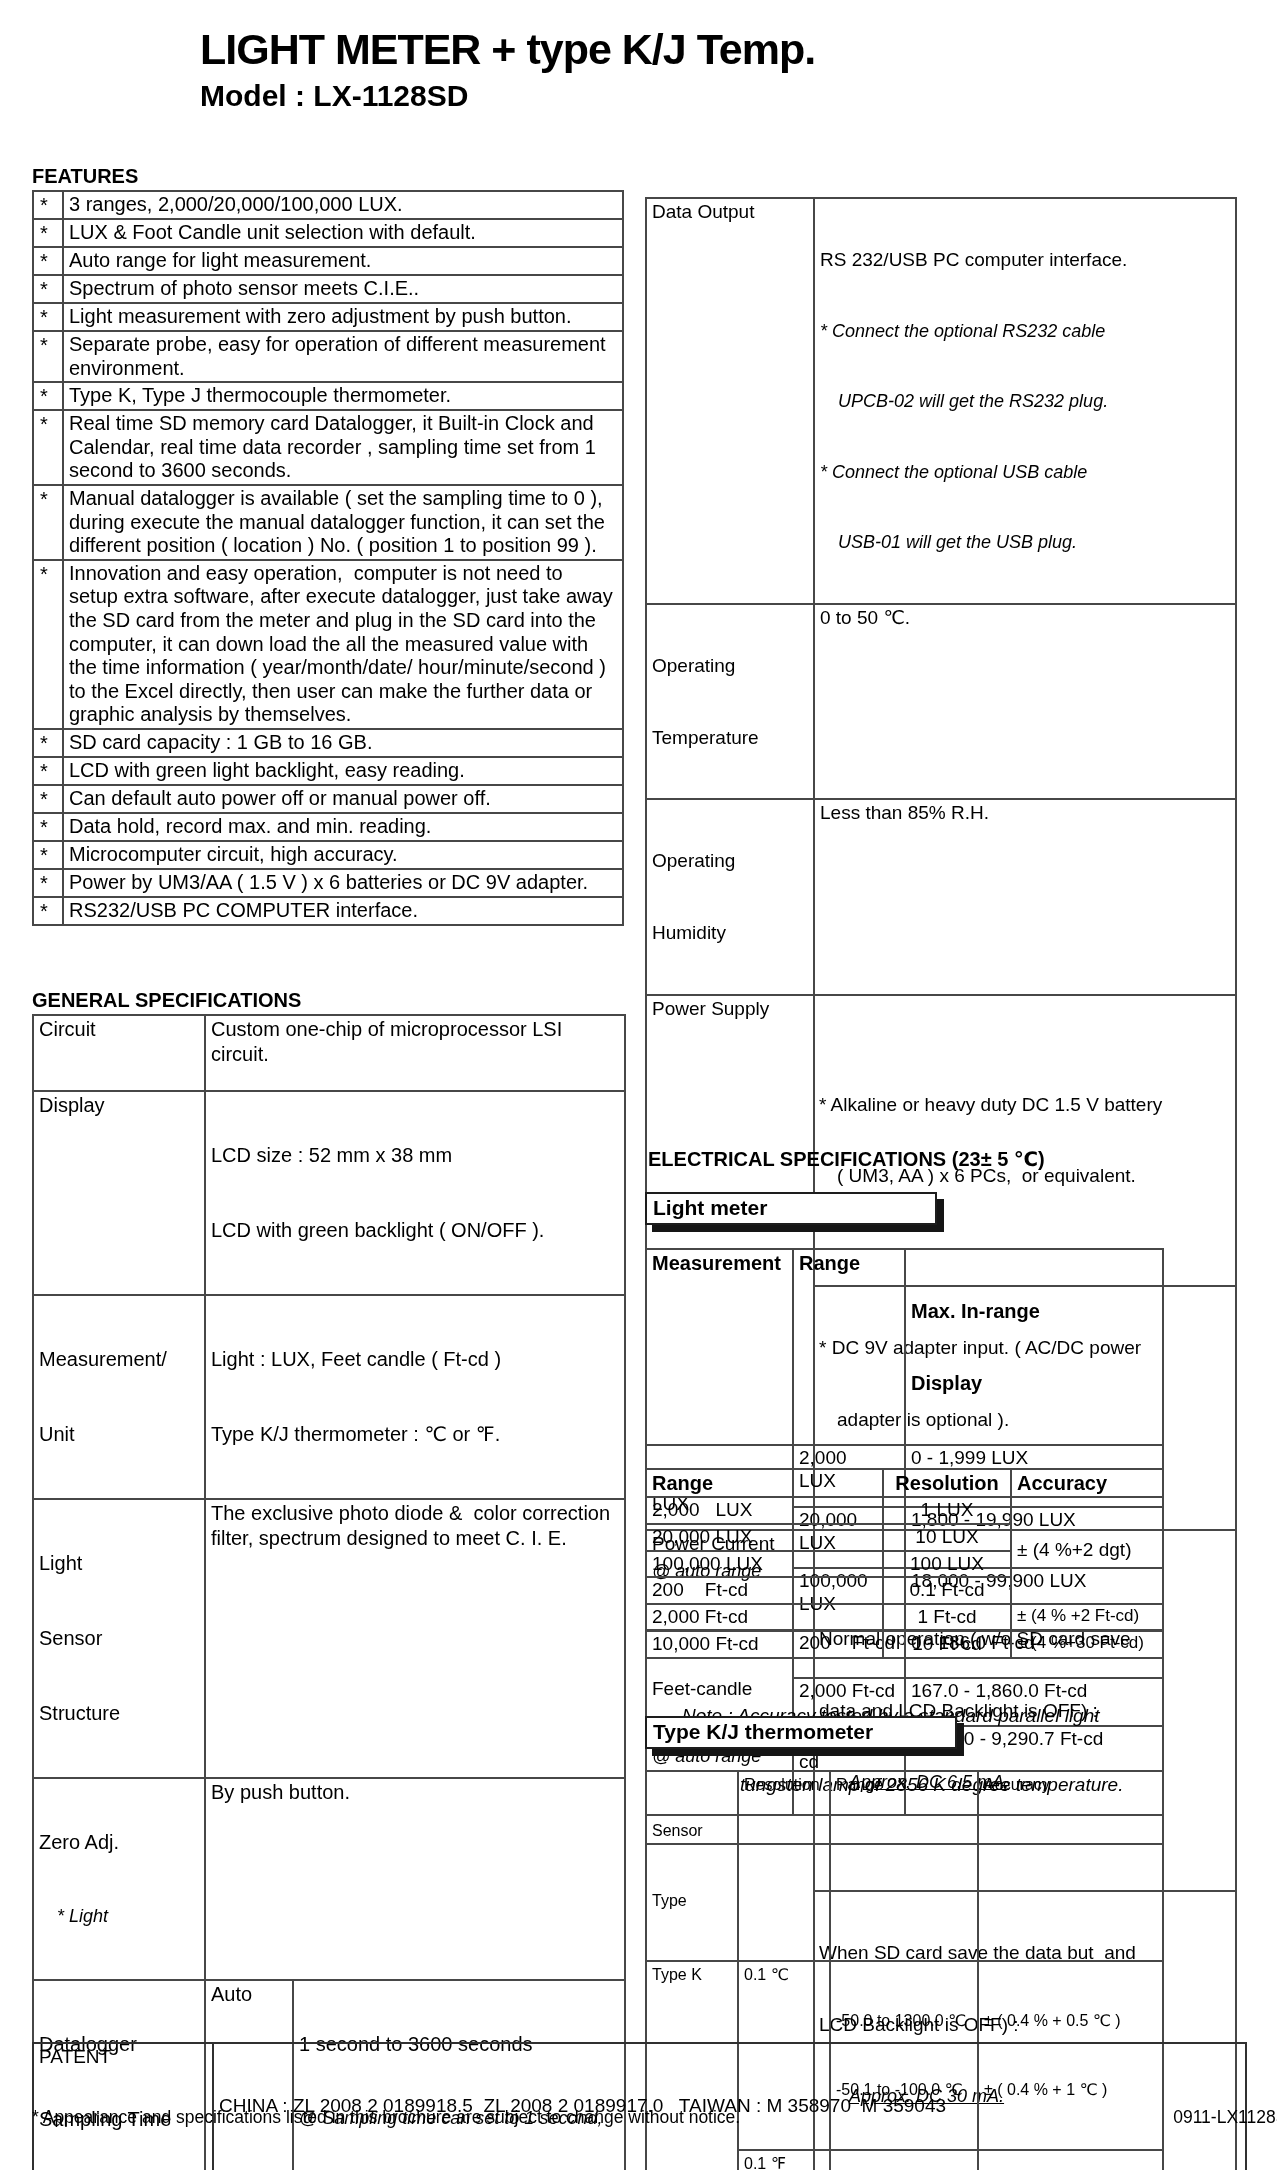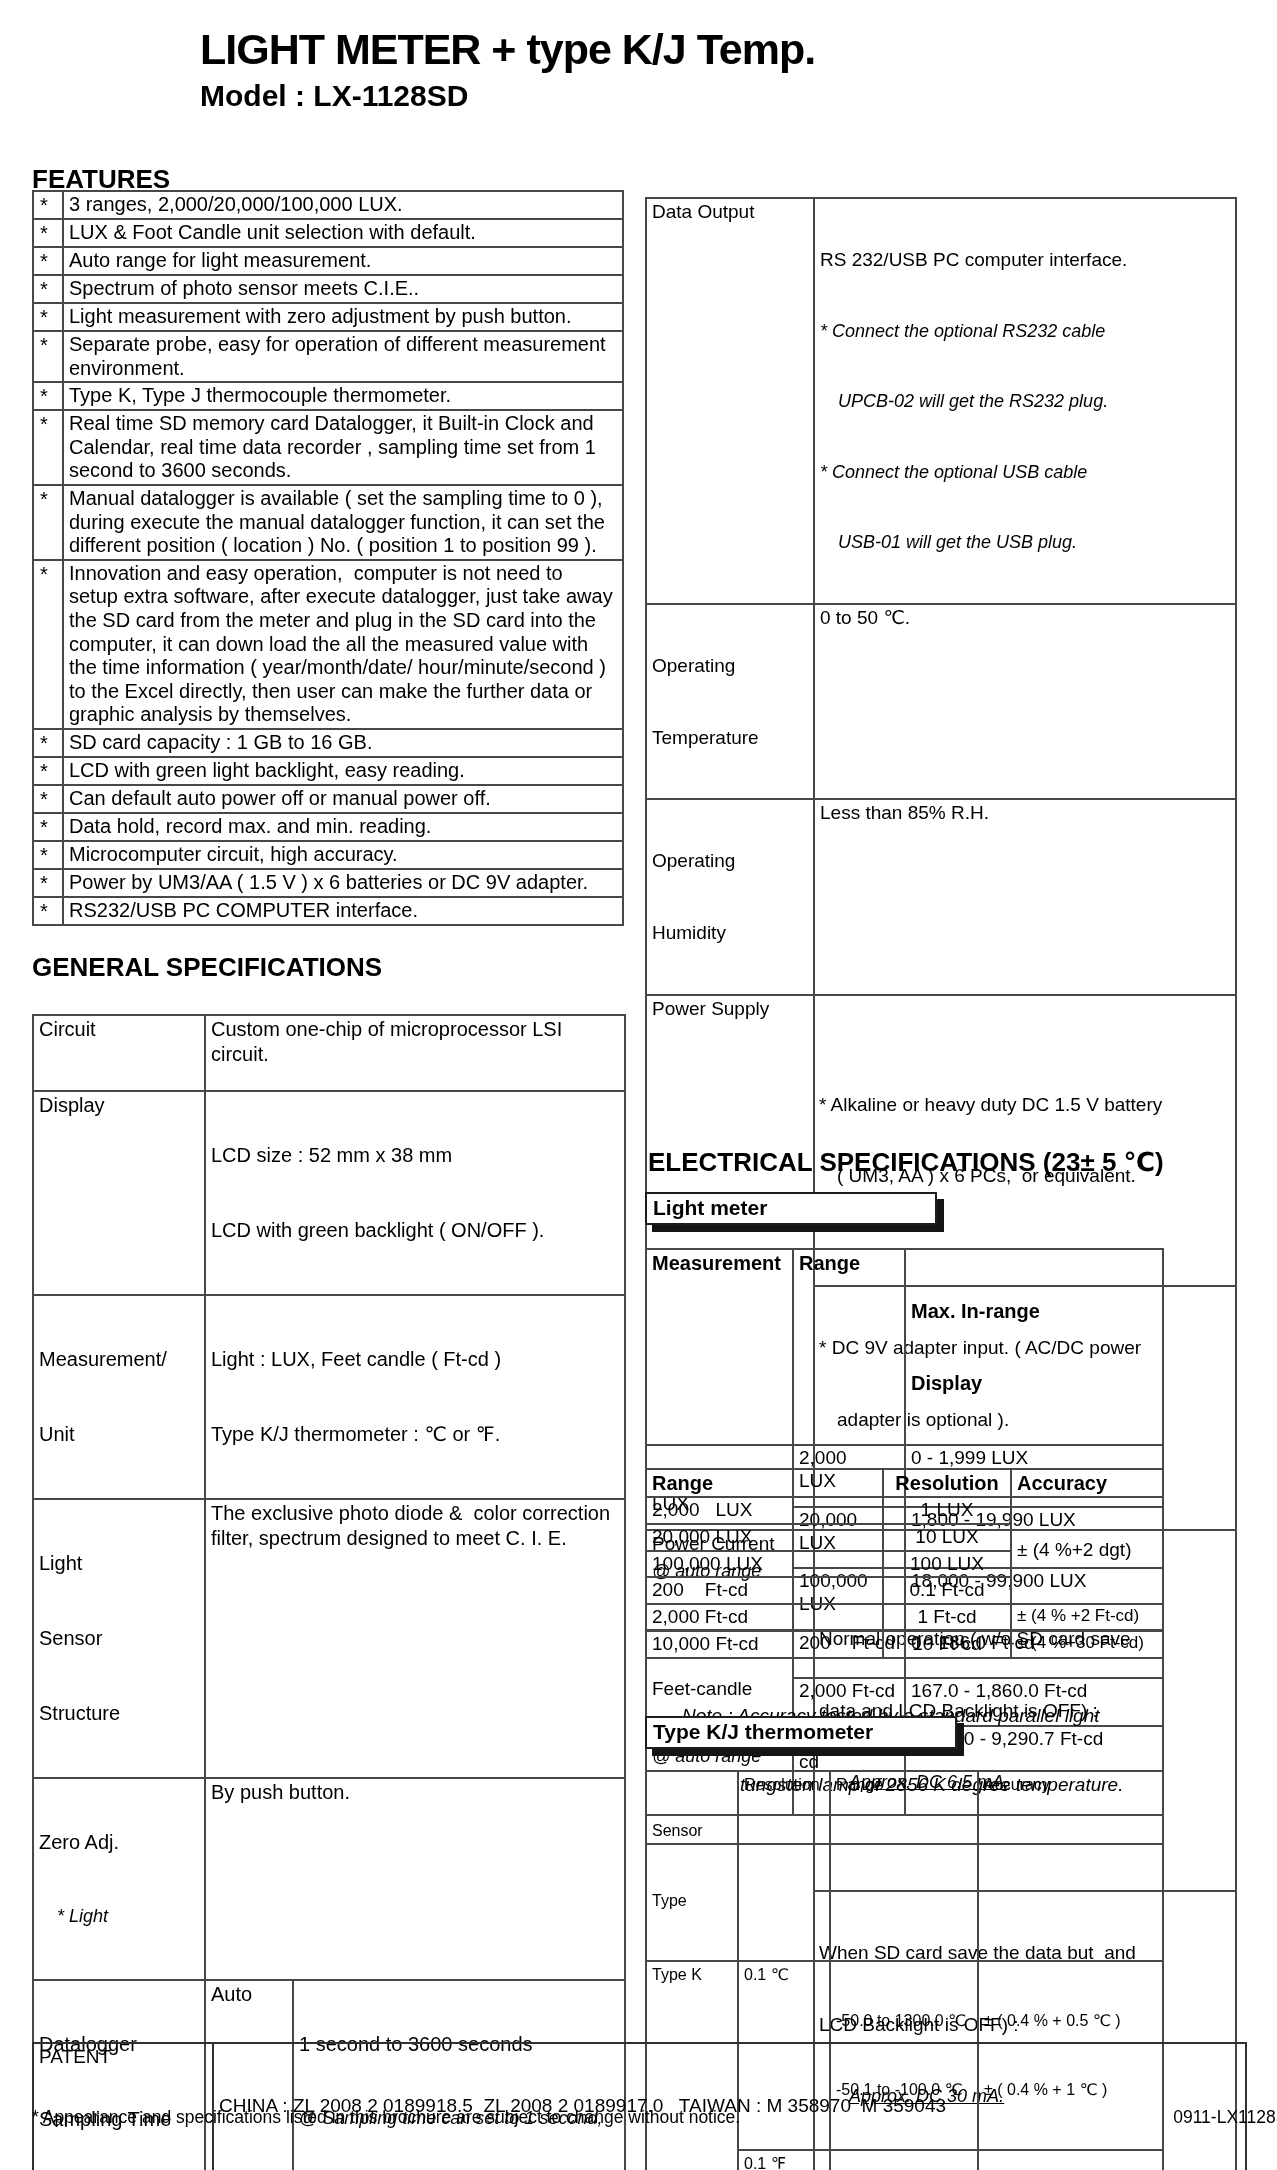--- a/index.html
+++ b/index.html
@@ -11,21 +11,21 @@
   .abs { position:absolute; }
   table { border-collapse:collapse; table-layout:fixed; }
   td { vertical-align:top; padding:1px 5px; white-space:pre-wrap; overflow:hidden; }
   .bordered td { border:2px solid #474747; }
 
   
   .t-sub   { font-size:30px; font-weight:bold; }
   .t-main  { font-size:43px; font-weight:bold; letter-spacing:-1px; margin-top:2px; }
   .t-model { font-size:30px; font-weight:bold; margin-top:2px; }
 
-  .sec-head { font-weight:bold; font-size:26px; }
+  .sec-head { font-weight:bold; font-size:20px; }
 
   
   .features { width:592px; }
   .features td.mark { width:22px; padding-left:6px; padding-right:0; }
   .features td.ftext { line-height:1.18; }
 
   
   .it  { font-style:italic; font-size:18px; }
   .ind { padding-left:18px; }
   .ind2{ padding-left:30px;text-decoration:underline; }
@@ -138,21 +138,21 @@
           <td class="mark">*</td>
           <td class="ftext">Power by UM3/AA ( 1.5 V ) x 6 batteries or DC 9V adapter.</td>
         </tr>
     <tr>
           <td class="mark">*</td>
           <td class="ftext">RS232/USB PC COMPUTER interface.</td>
         </tr>
   </tbody>
     </table>
 
-  <div class="abs sec-head" style="left:32px; top:952px;">GENERAL SPECIFICATIONS</div>
+  <div class="abs sec-head" style="left:32px; top:988px;">GENERAL SPECIFICATIONS</div>
 
   <table class="abs gen bordered" style="left:32px; top:1014px;">
     <colgroup>
         <col style="width:172px">
         <col style="width:88px">
         <col style="width:332px">
       </colgroup>
     <tbody>
         <tr>
       <td>Circuit</td>

